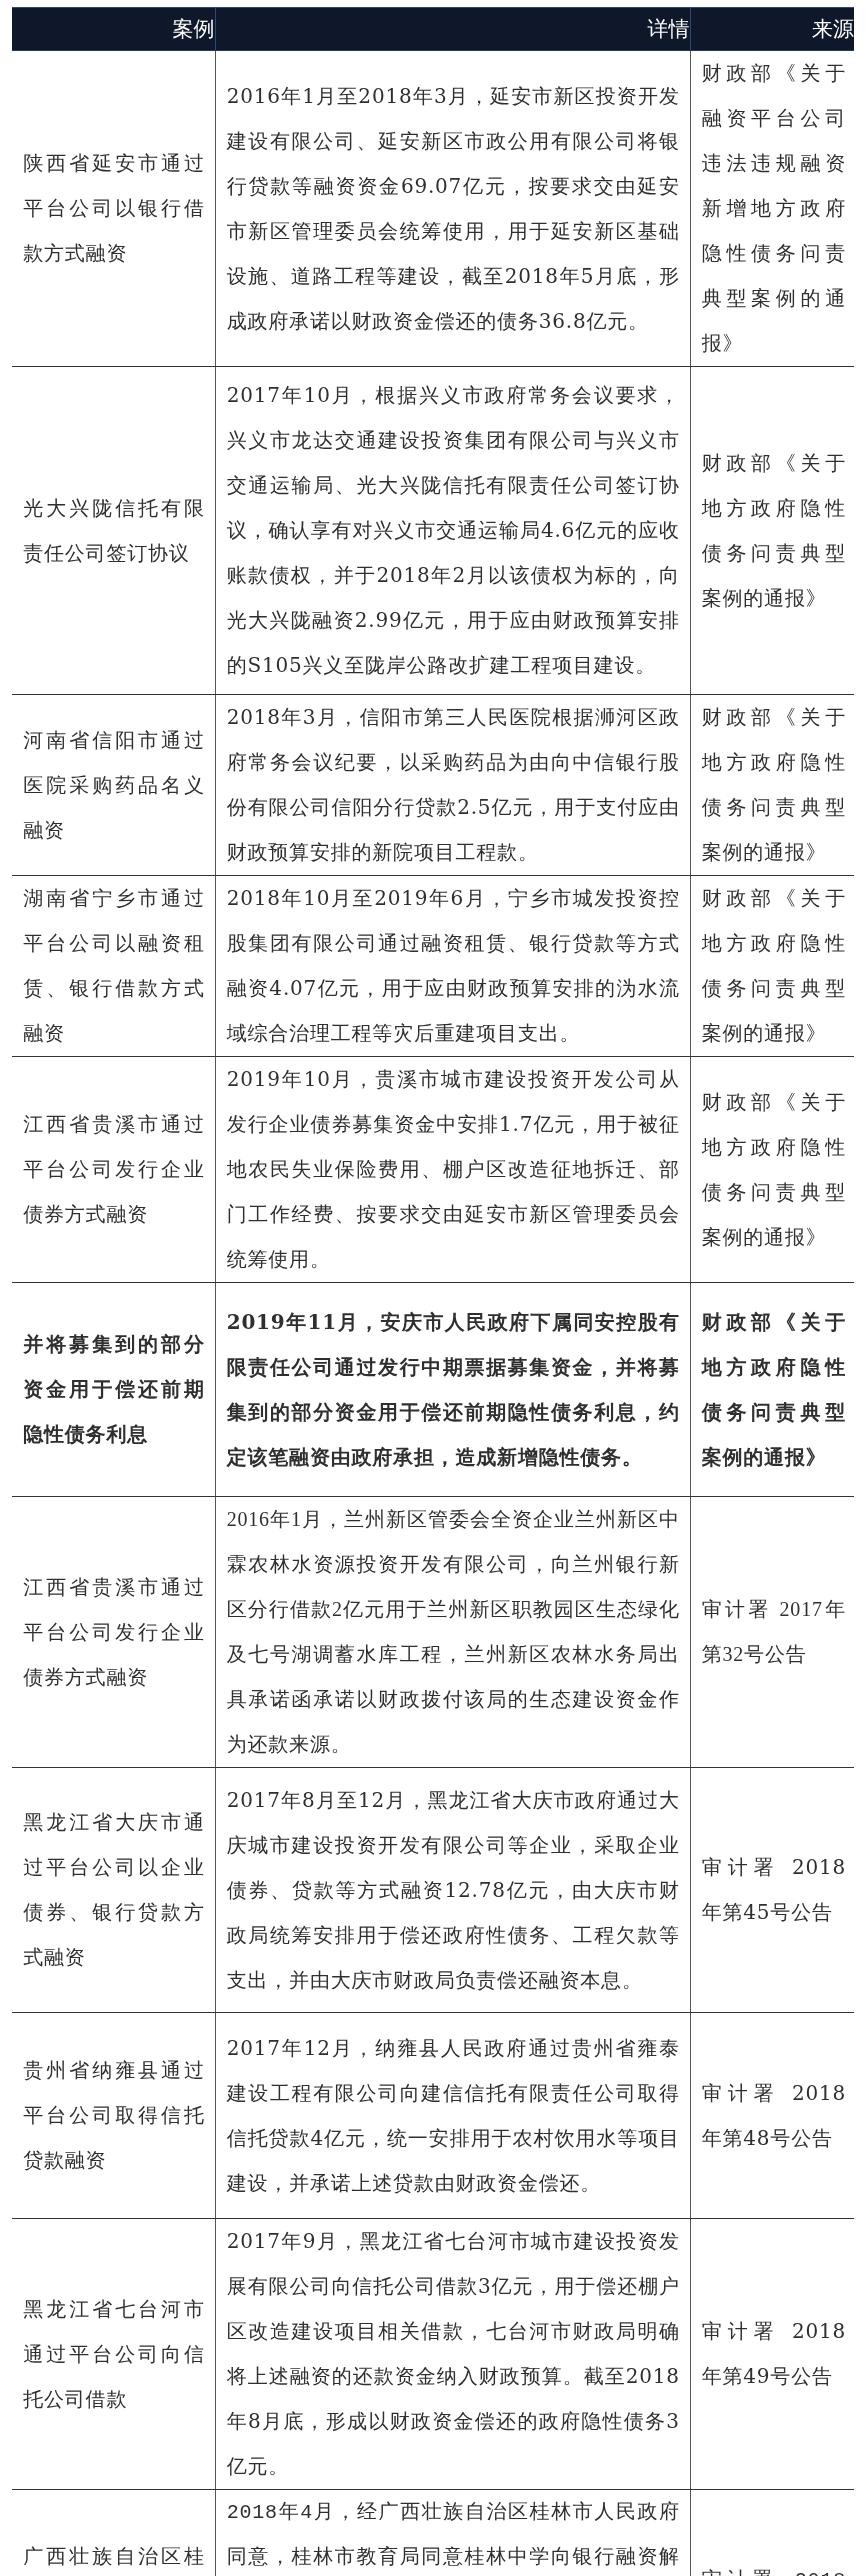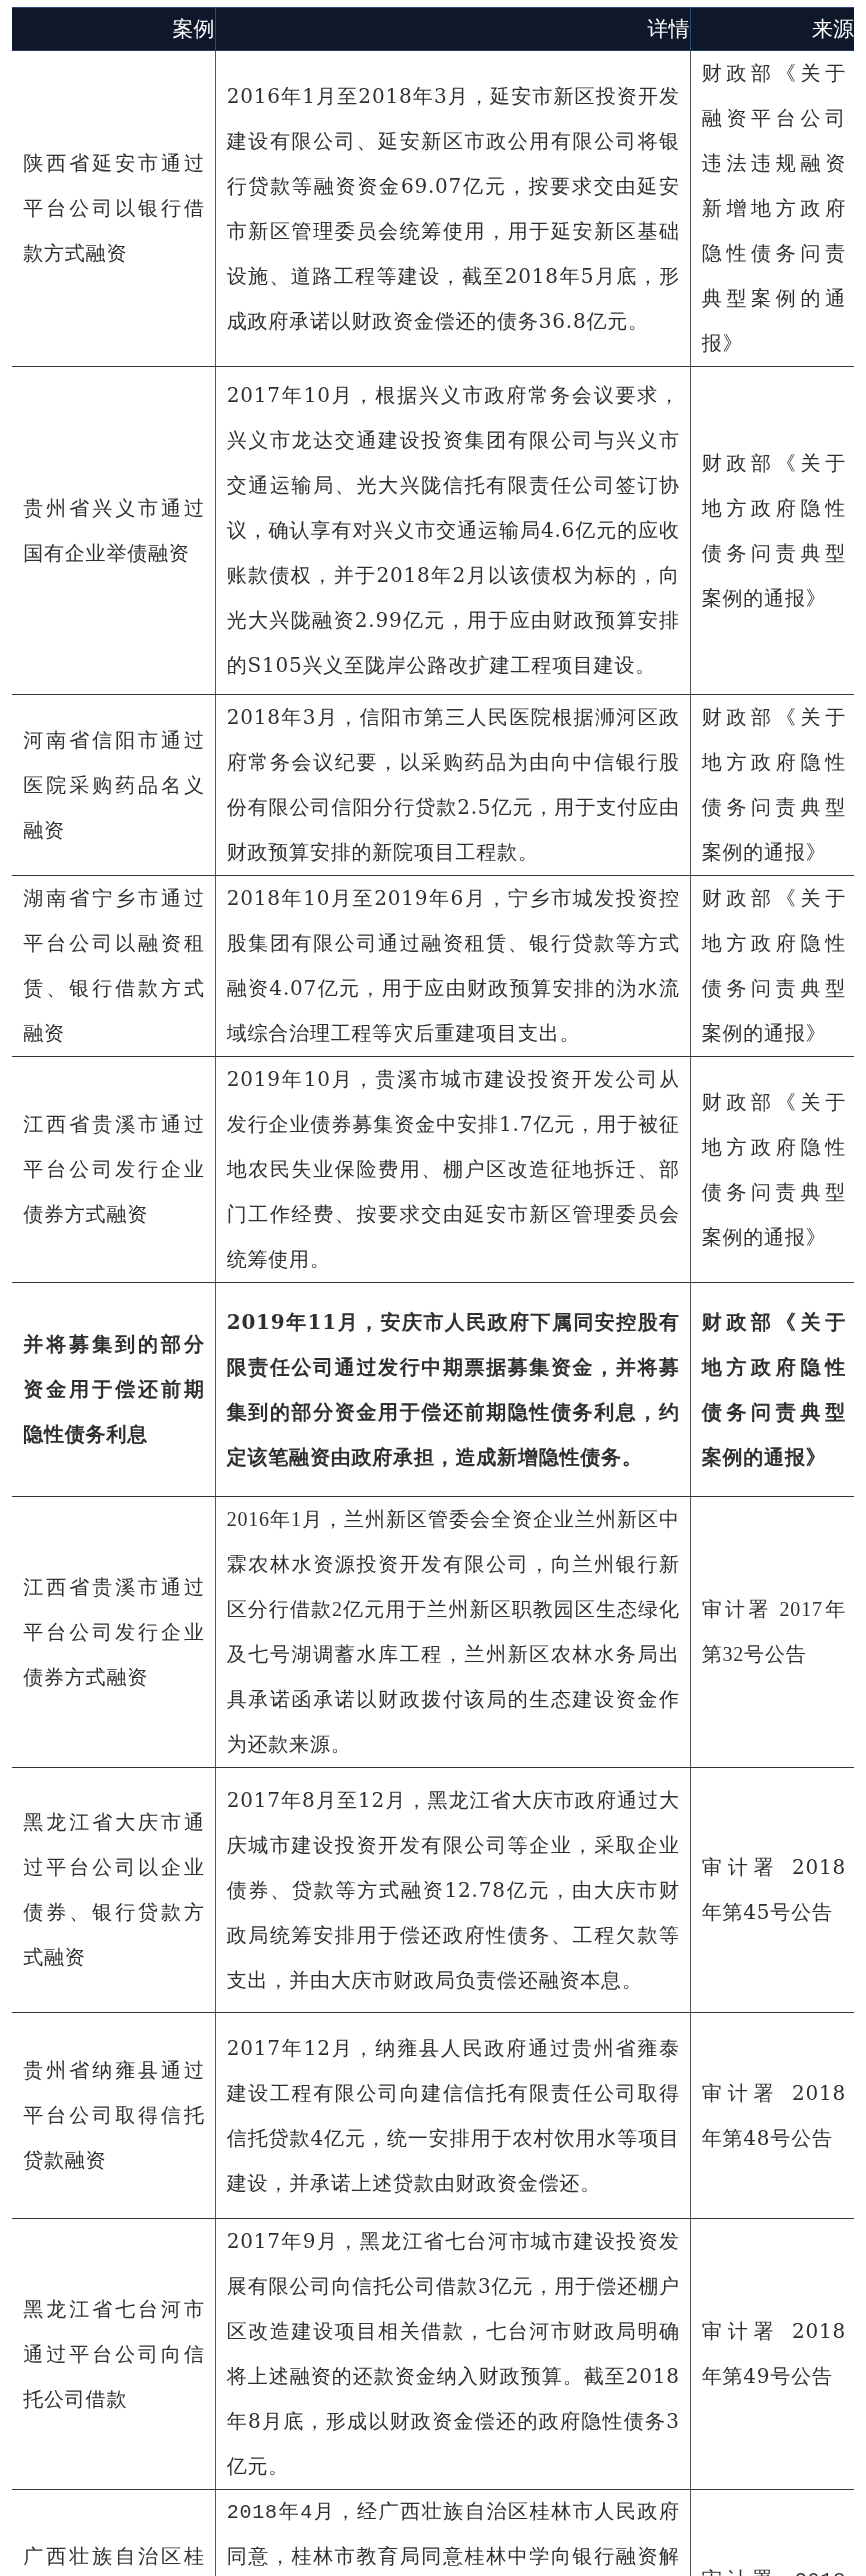--- a/index.html
+++ b/index.html
@@ -39,21 +39,21 @@
       <th>来源</th>
     </tr>
   </thead>
   <tbody>
     <tr class="r1">
       <td class="case">陕西省延安市通过平台公司以银行借款方式融资</td>
       <td class="detail">2016年1月至2018年3月，延安市新区投资开发建设有限公司、延安新区市政公用有限公司将银行贷款等融资资金69.07亿元，按要求交由延安市新区管理委员会统筹使用，用于延安新区基础设施、道路工程等建设，截至2018年5月底，形成政府承诺以财政资金偿还的债务36.8亿元。</td>
       <td class="source">财政部《关于融资平台公司违法违规融资新增地方政府隐性债务问责典型案例的通报》</td>
     </tr>
     <tr class="r2">
-      <td class="case">贵州省兴义市通过国有企业举债融资</td>
+      <td class="case">光大兴陇信托有限责任公司签订协议</td>
       <td class="detail">2017年10月，根据兴义市政府常务会议要求，兴义市龙达交通建设投资集团有限公司与兴义市交通运输局、光大兴陇信托有限责任公司签订协议，确认享有对兴义市交通运输局4.6亿元的应收账款债权，并于2018年2月以该债权为标的，向光大兴陇融资2.99亿元，用于应由财政预算安排的S105兴义至陇岸公路改扩建工程项目建设。</td>
       <td class="source">财政部《关于地方政府隐性债务问责典型案例的通报》</td>
     </tr>
     <tr class="r3">
       <td class="case">河南省信阳市通过医院采购药品名义融资</td>
       <td class="detail">2018年3月，信阳市第三人民医院根据浉河区政府常务会议纪要，以采购药品为由向中信银行股份有限公司信阳分行贷款2.5亿元，用于支付应由财政预算安排的新院项目工程款。</td>
       <td class="source">财政部《关于地方政府隐性债务问责典型案例的通报》</td>
     </tr>
     <tr class="r4">
       <td class="case">湖南省宁乡市通过平台公司以融资租赁、银行借款方式融资</td>

